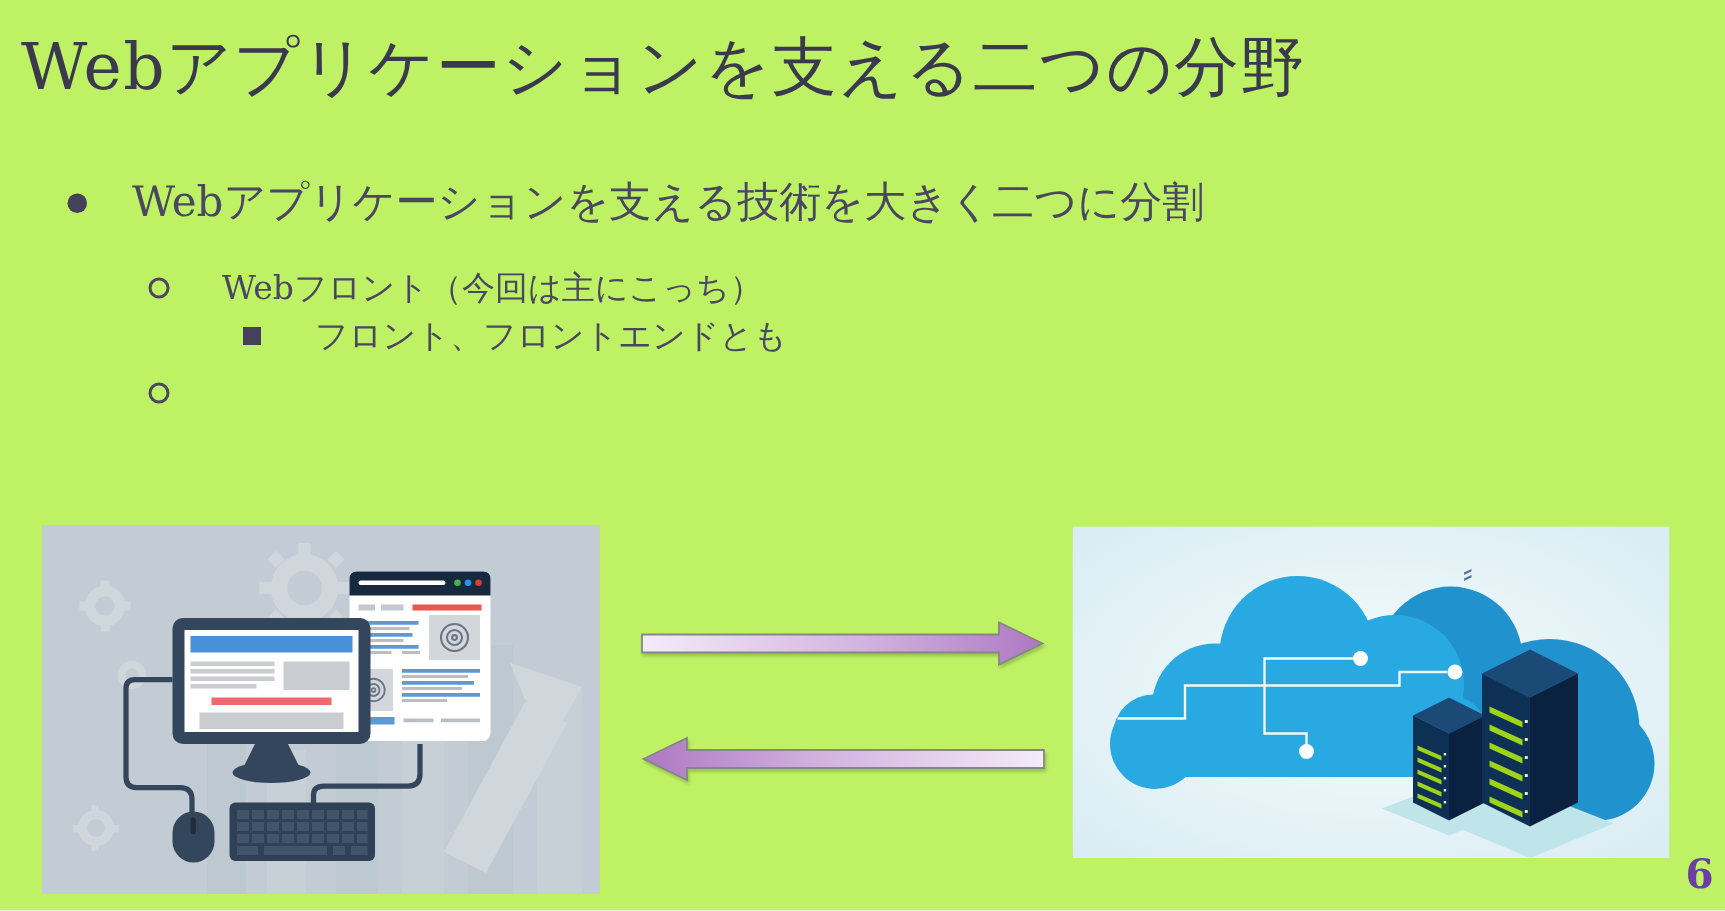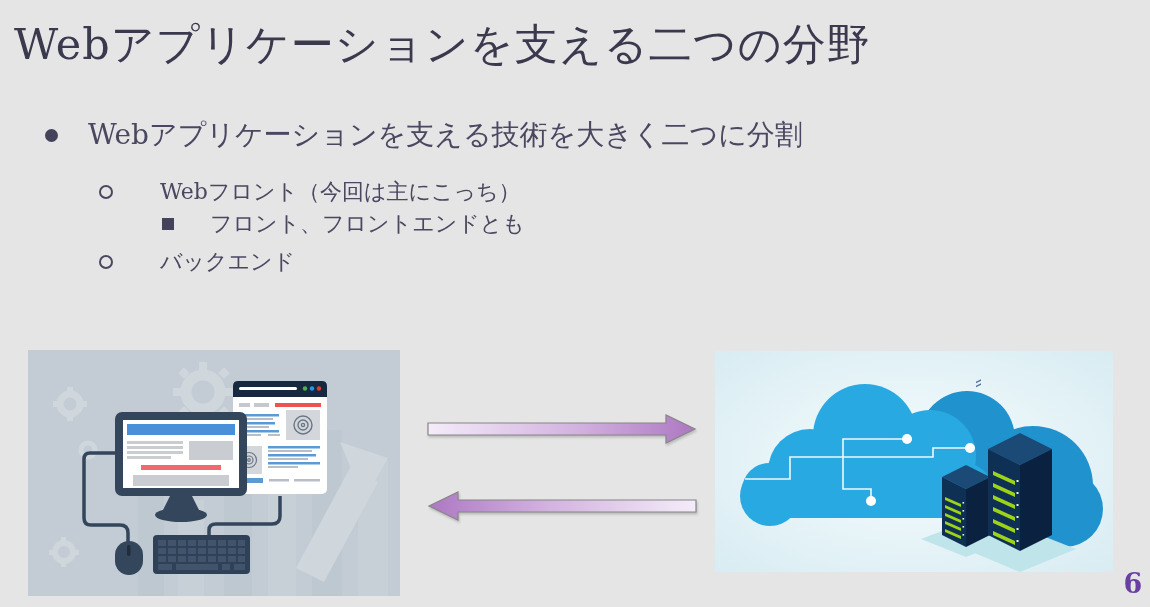--- a/index.html
+++ b/index.html
@@ -1,34 +1,34 @@
 <!DOCTYPE html>
 <html><head>
 <meta charset="utf-8">
 <style>
   html,body{margin:0;padding:0;background:#fff;}
   .slide{
-    position:relative;width:1150px;height:607px;background:#e5e5e5;overflow:hidden;
+    position:relative;width:1150px;height:607px;background:#bef264;overflow:hidden;
     font-family:"DejaVu Serif","Liberation Serif",serif;color:#3e3b54;
   }
   .title{
     position:absolute;left:14px;top:16px;font-size:43px;font-weight:400;
     letter-spacing:1px;color:#3a394e;white-space:nowrap;
   }
   .bullet-row{position:absolute;display:flex;align-items:center;color:#4a4760;}
   .lvl1{left:0;top:112px;height:46px;font-size:28px;}
   .lvl2a{left:0;top:173px;height:38px;font-size:22px;}
   .lvl3{left:0;top:205px;height:38px;font-size:22px;}
   .lvl2b{left:0;top:243px;height:38px;font-size:22px;}
   .marker{flex:0 0 auto;}
   .m-disc{width:13px;height:13px;border-radius:50%;background:#44415a;margin-left:45px;}
   .m-circle{width:10px;height:10px;border-radius:50%;border:2px solid #4a4760;background:transparent;margin-left:99px;}
   .m-square{width:12px;height:12px;background:#44415a;margin-left:162px;}
   .lvl1 .btext{margin-left:30px;}
-  .lvl2a .btext,.lvl2b .btext{margin-left:47px;}
+  .lvl2a .btext,.lvl2b .btext{margin-left:35px;}
   .lvl3 .btext{margin-left:36px;font-family:Liberation Serif, serif;}
   .fig{position:absolute;line-height:0;}
   .fig-left{left:28px;top:350px;}
   .fig-right{left:715px;top:351px;}
   .arrow{position:absolute;line-height:0;filter:drop-shadow(1px 2px 1px rgba(0,0,0,0.18));}
   .arrow-top{left:427px;top:413px;}
   .arrow-bottom{left:427px;top:490px;}
   .page-number{
     position:absolute;left:1118px;top:568px;width:30px;text-align:center;
     font-size:27px;font-weight:bold;color:#6b3fa2;
@@ -49,21 +49,20 @@
     <div class="bullet-row lvl2a">
       <span class="marker m-circle"></span>
       <span class="btext">Webフロント（今回は主にこっち）</span>
     </div>
     <div class="bullet-row lvl3">
       <span class="marker m-square"></span>
       <span class="btext">フロント、フロントエンドとも</span>
     </div>
     <div class="bullet-row lvl2b">
       <span class="marker m-circle"></span>
-      <span class="btext">バックエンド</span>
     </div>
   </div>
 
   <div class="fig fig-left">
     <svg width="372" height="246" viewBox="0 0 372 246">
       <rect width="372" height="246" fill="#c3ccd4"></rect>
 
       <g opacity="0.55">
         <rect x="110" y="120" width="26" height="126" fill="#bac5ce"></rect>
         <rect x="150" y="150" width="26" height="96" fill="#cdd5db"></rect>

